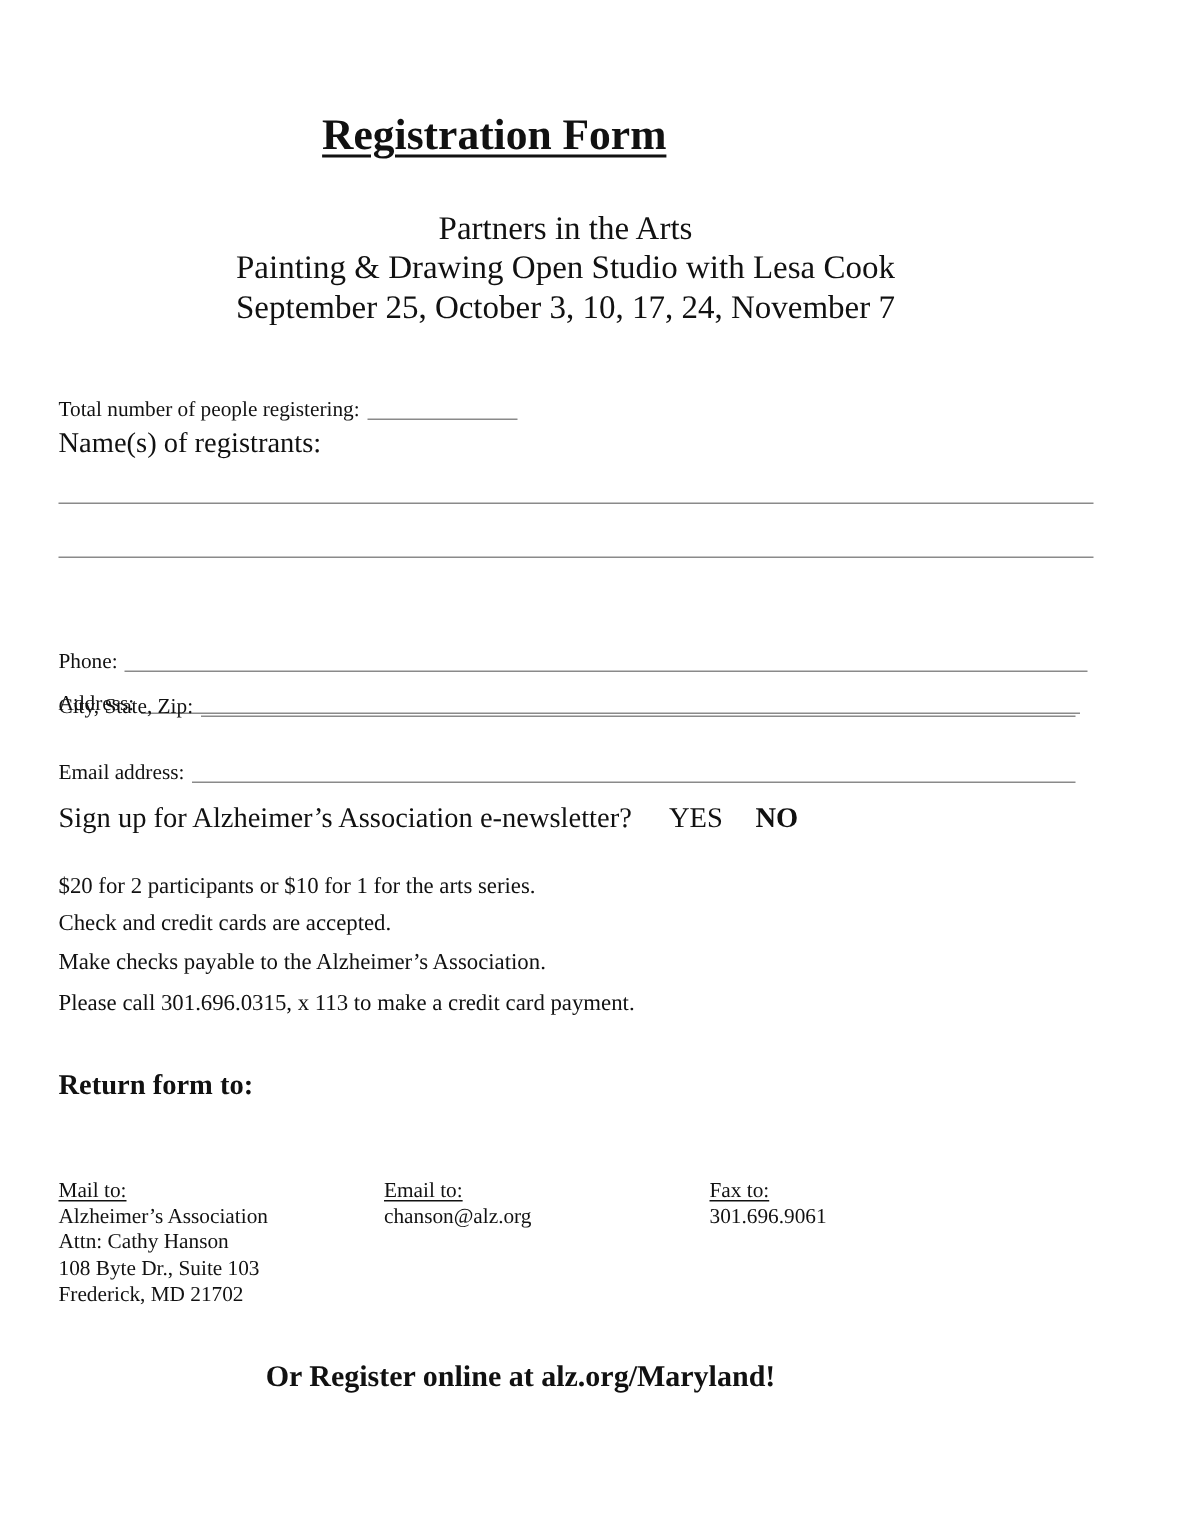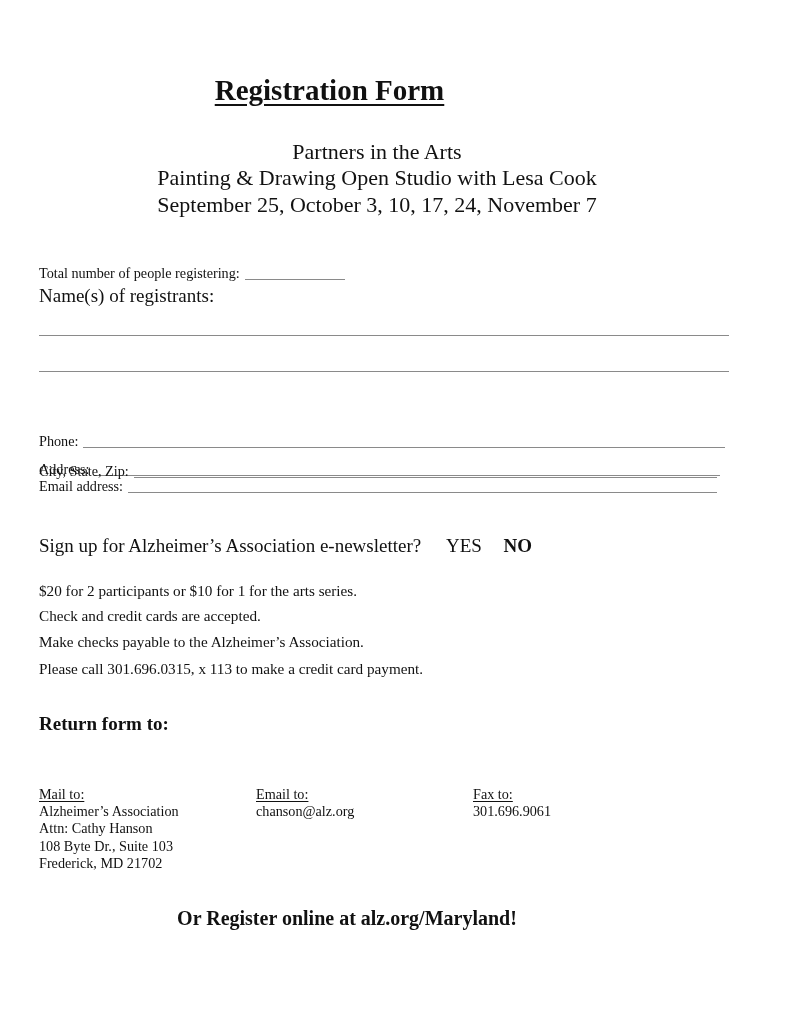--- a/index.html
+++ b/index.html
@@ -59,21 +59,21 @@
 <div class="field-row" style="top:428px;margin-top:33px;">
   <span>Address:</span>
   <span class="line-inline" style="width:626px;"></span>
 </div>
 
 <div class="field-row" style="top:463px;">
   <span>City, State, Zip:</span>
   <span class="line-inline" style="width:583px;"></span>
 </div>
 
-<div class="field-row" style="top:478px;">
+<div class="field-row" style="top:507px;">
   <span>Email address:</span>
   <span class="line-inline" style="width:589px;"></span>
 </div>
 
 <div class="abs body-text" style="left:39px; top:535px;">
   <span>Sign up for Alzheimer’s Association e-newsletter?</span>
   <span class="opt">YES</span>
   <span class="opt" style="margin-left:17px;font-weight:bold;">NO</span>
 </div>
 

